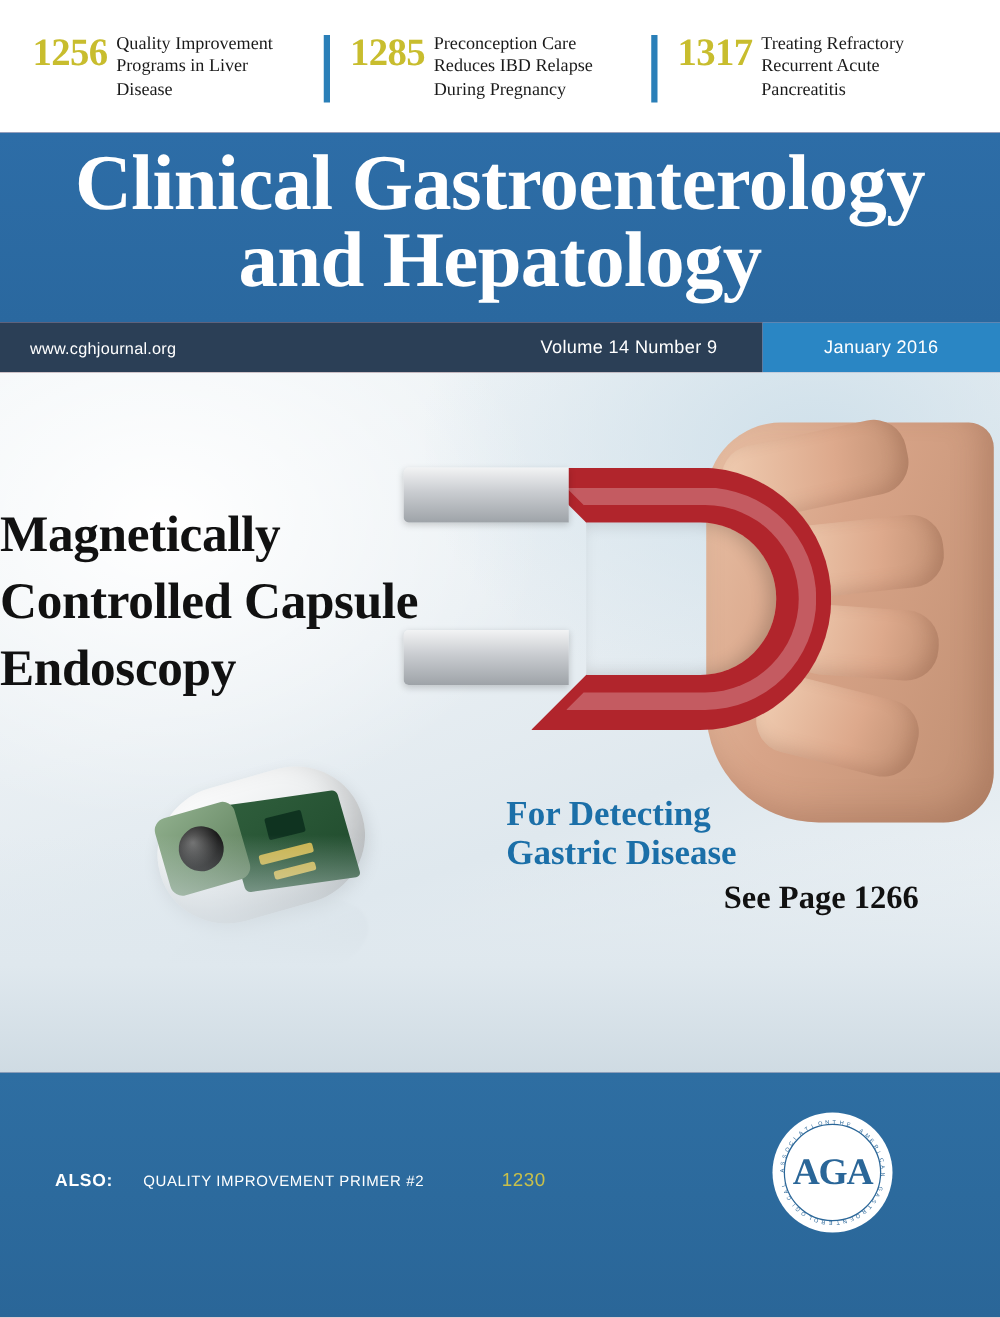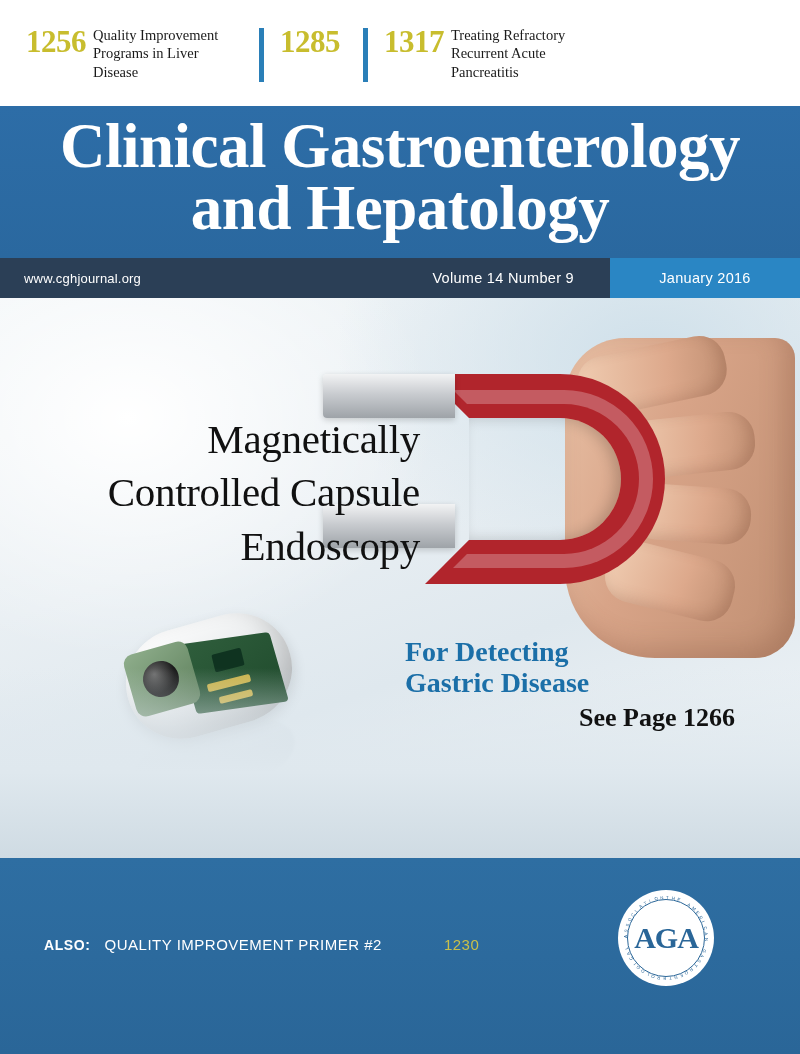--- a/index.html
+++ b/index.html
@@ -147,25 +147,25 @@
   .art-bottom-shade {
     position: absolute;
     left: 0; bottom: 0;
     width: 800px; height: 190px;
     background: linear-gradient(180deg, rgba(225,234,240,0) 0%, #dfe8ee 55%, #cfdbe3 100%);
   }
 
   
   .headline {
     position: absolute;
-    left: 0; top: 115px;
+    left: 0; top: 103px;
     width: 420px;
-    text-align: right;
+    text-align: left;
     font-family: "Liberation Serif", serif;
-    font-weight: normal;
+    font-weight: bold;
     color: #111111;
     font-size: 41px;
     line-height: 1.3;
     letter-spacing: -0.3px;
   }
   .headline .hl {
     display: block;
   }
 
   
@@ -319,22 +319,23 @@
     align-items: baseline;
     color: #ffffff;
   }
   .also-label {
     font-size: 14px;
     letter-spacing: 0.6px;
     font-weight: bold;
     margin-right: 14px;
   }
   .also-title {
-    font-size: 15px;
+    font-size: 12px;
     letter-spacing: 0.5px;
+    margin-left: 10px;
   }
   .also-page {
     font-size: 15px;
     color: #c9c04a;
     margin-left: 62px;
     letter-spacing: 0.5px;
   }
 
   
   .aga-logo {
@@ -403,20 +404,21 @@
 
     <div class="teaser t1">
       <span class="teaser-num">1256</span>
       <span class="teaser-text">Quality Improvement Programs in Liver Disease</span>
     </div>
 
     <div class="teaser-divider"></div>
 
     <div class="teaser t2">
       <span class="teaser-num">1285</span>
+      <span class="teaser-text">Preconception Care Reduces IBD Relapse During Pregnancy</span>
     </div>
 
     <div class="teaser-divider"></div>
 
     <div class="teaser t3">
       <span class="teaser-num">1317</span>
       <span class="teaser-text">Treating Refractory Recurrent Acute Pancreatitis</span>
     </div>
 
   </div>

